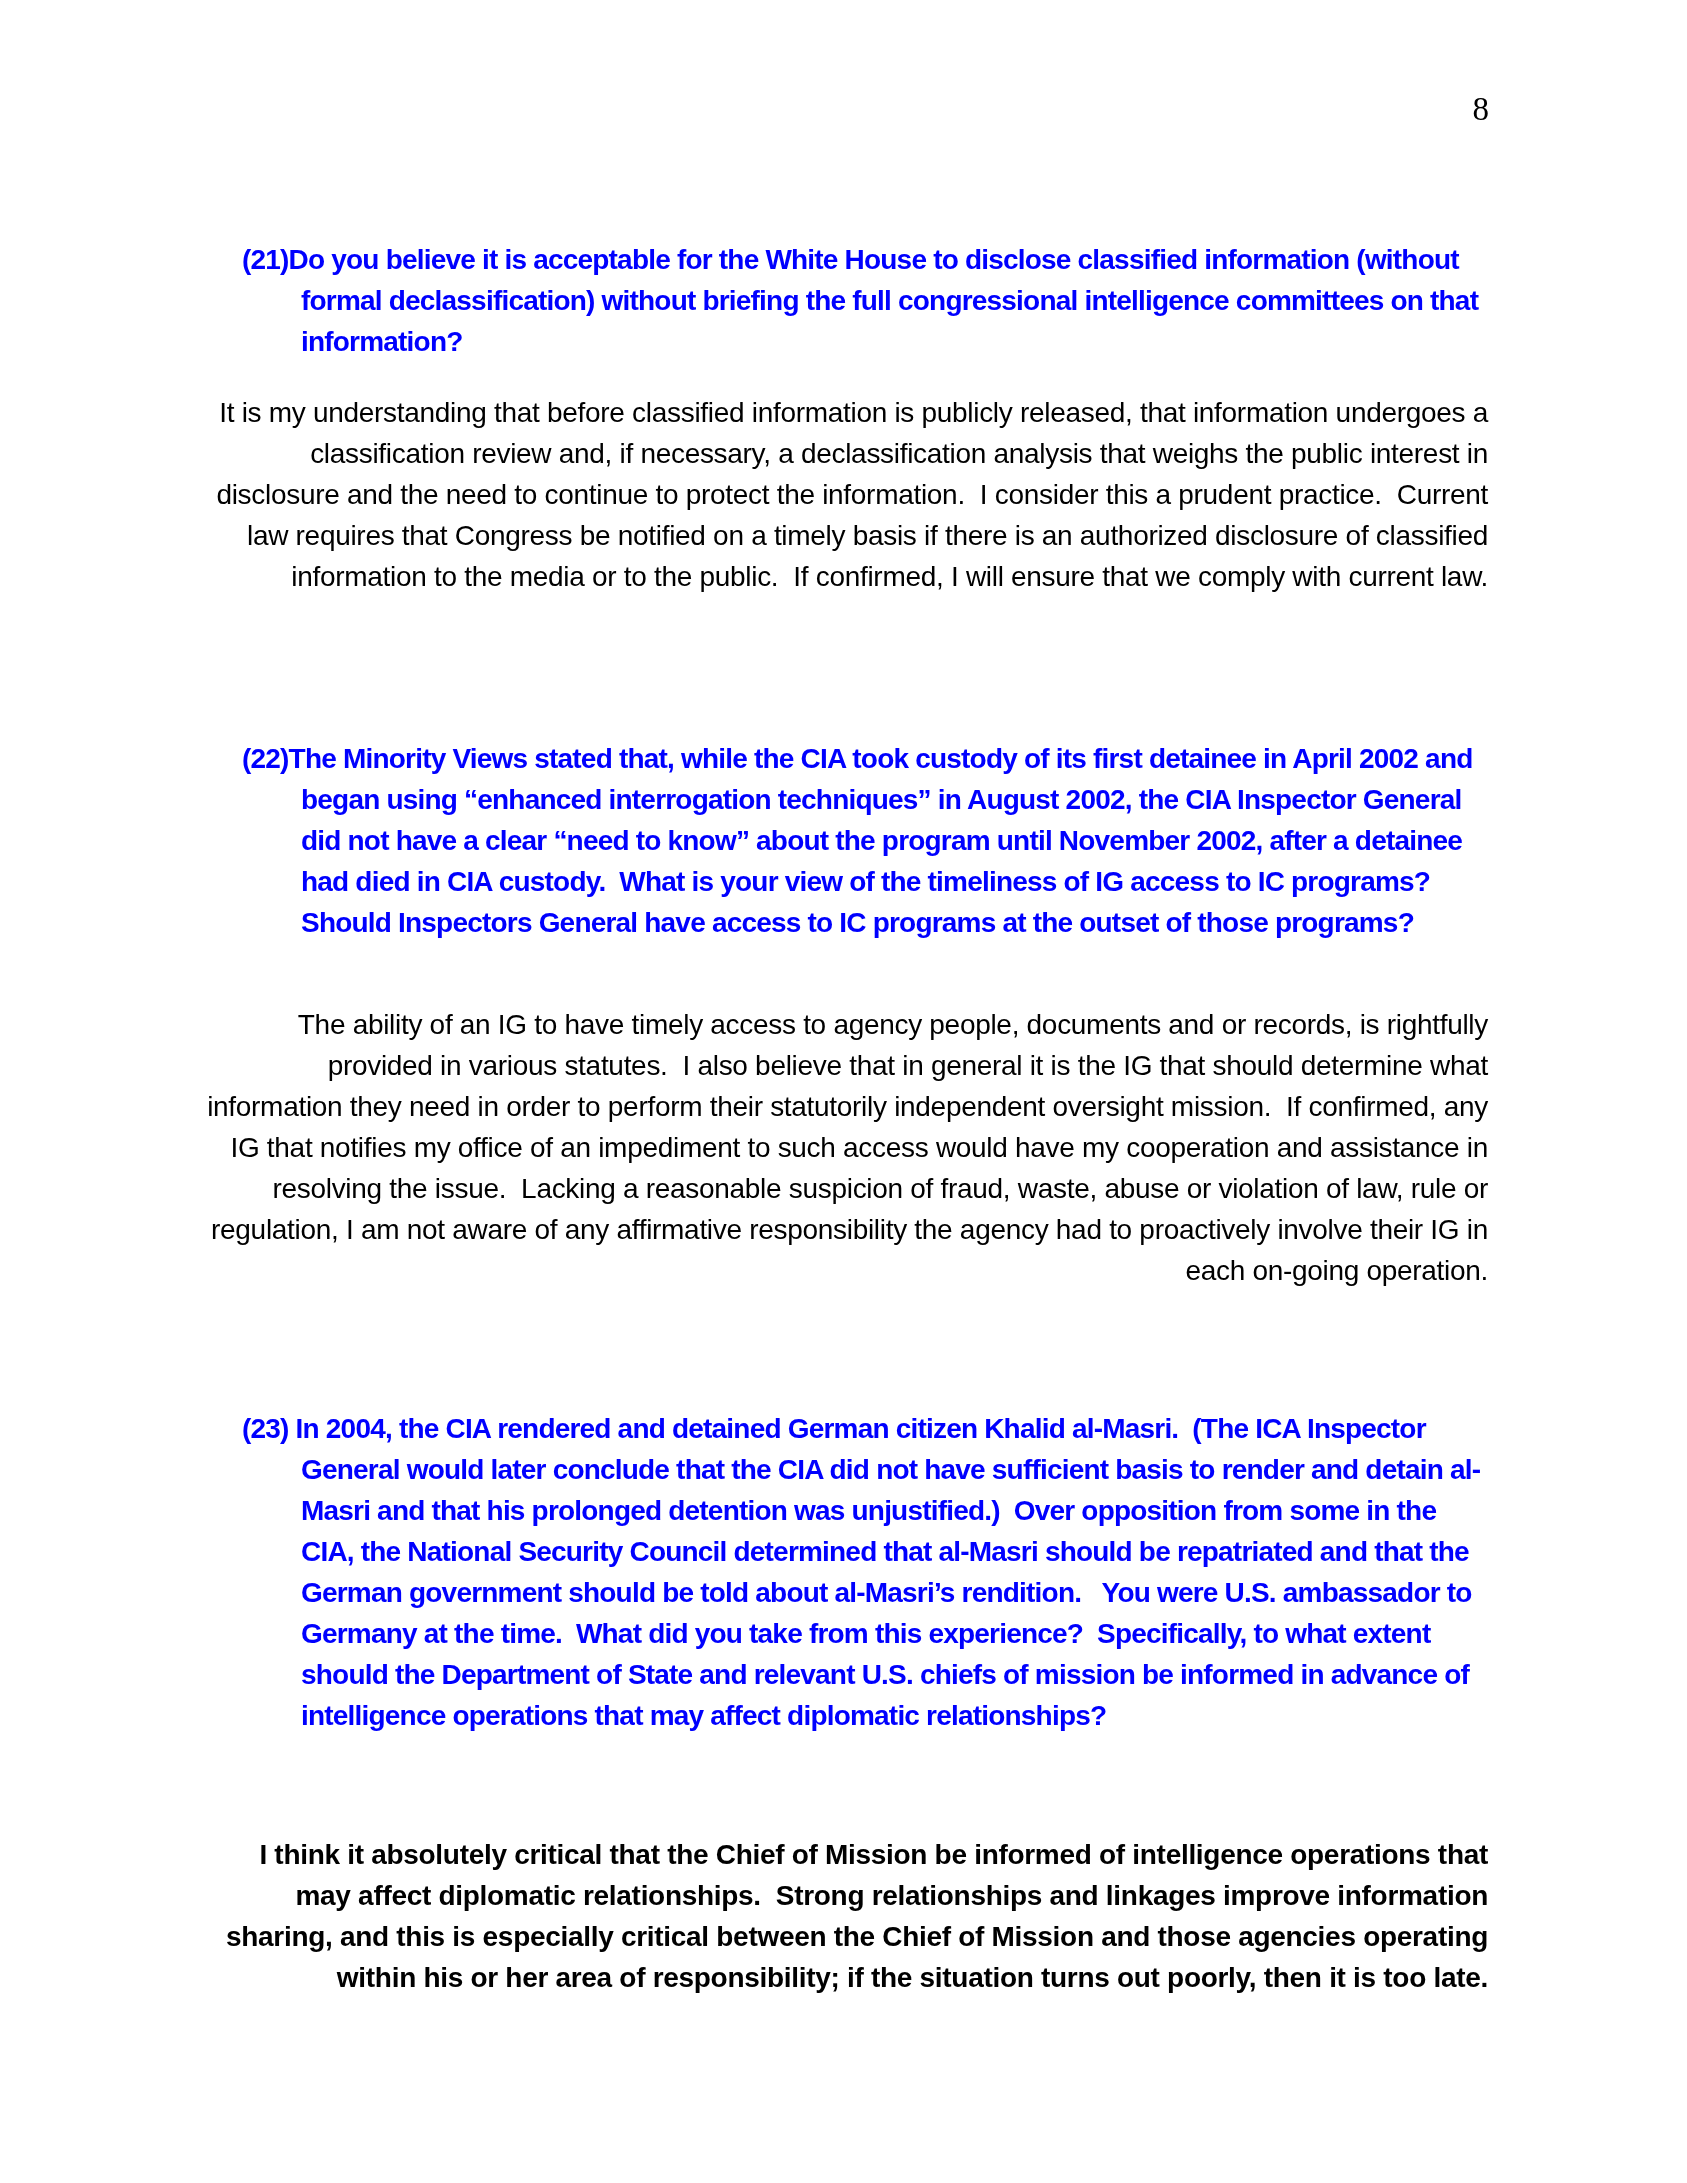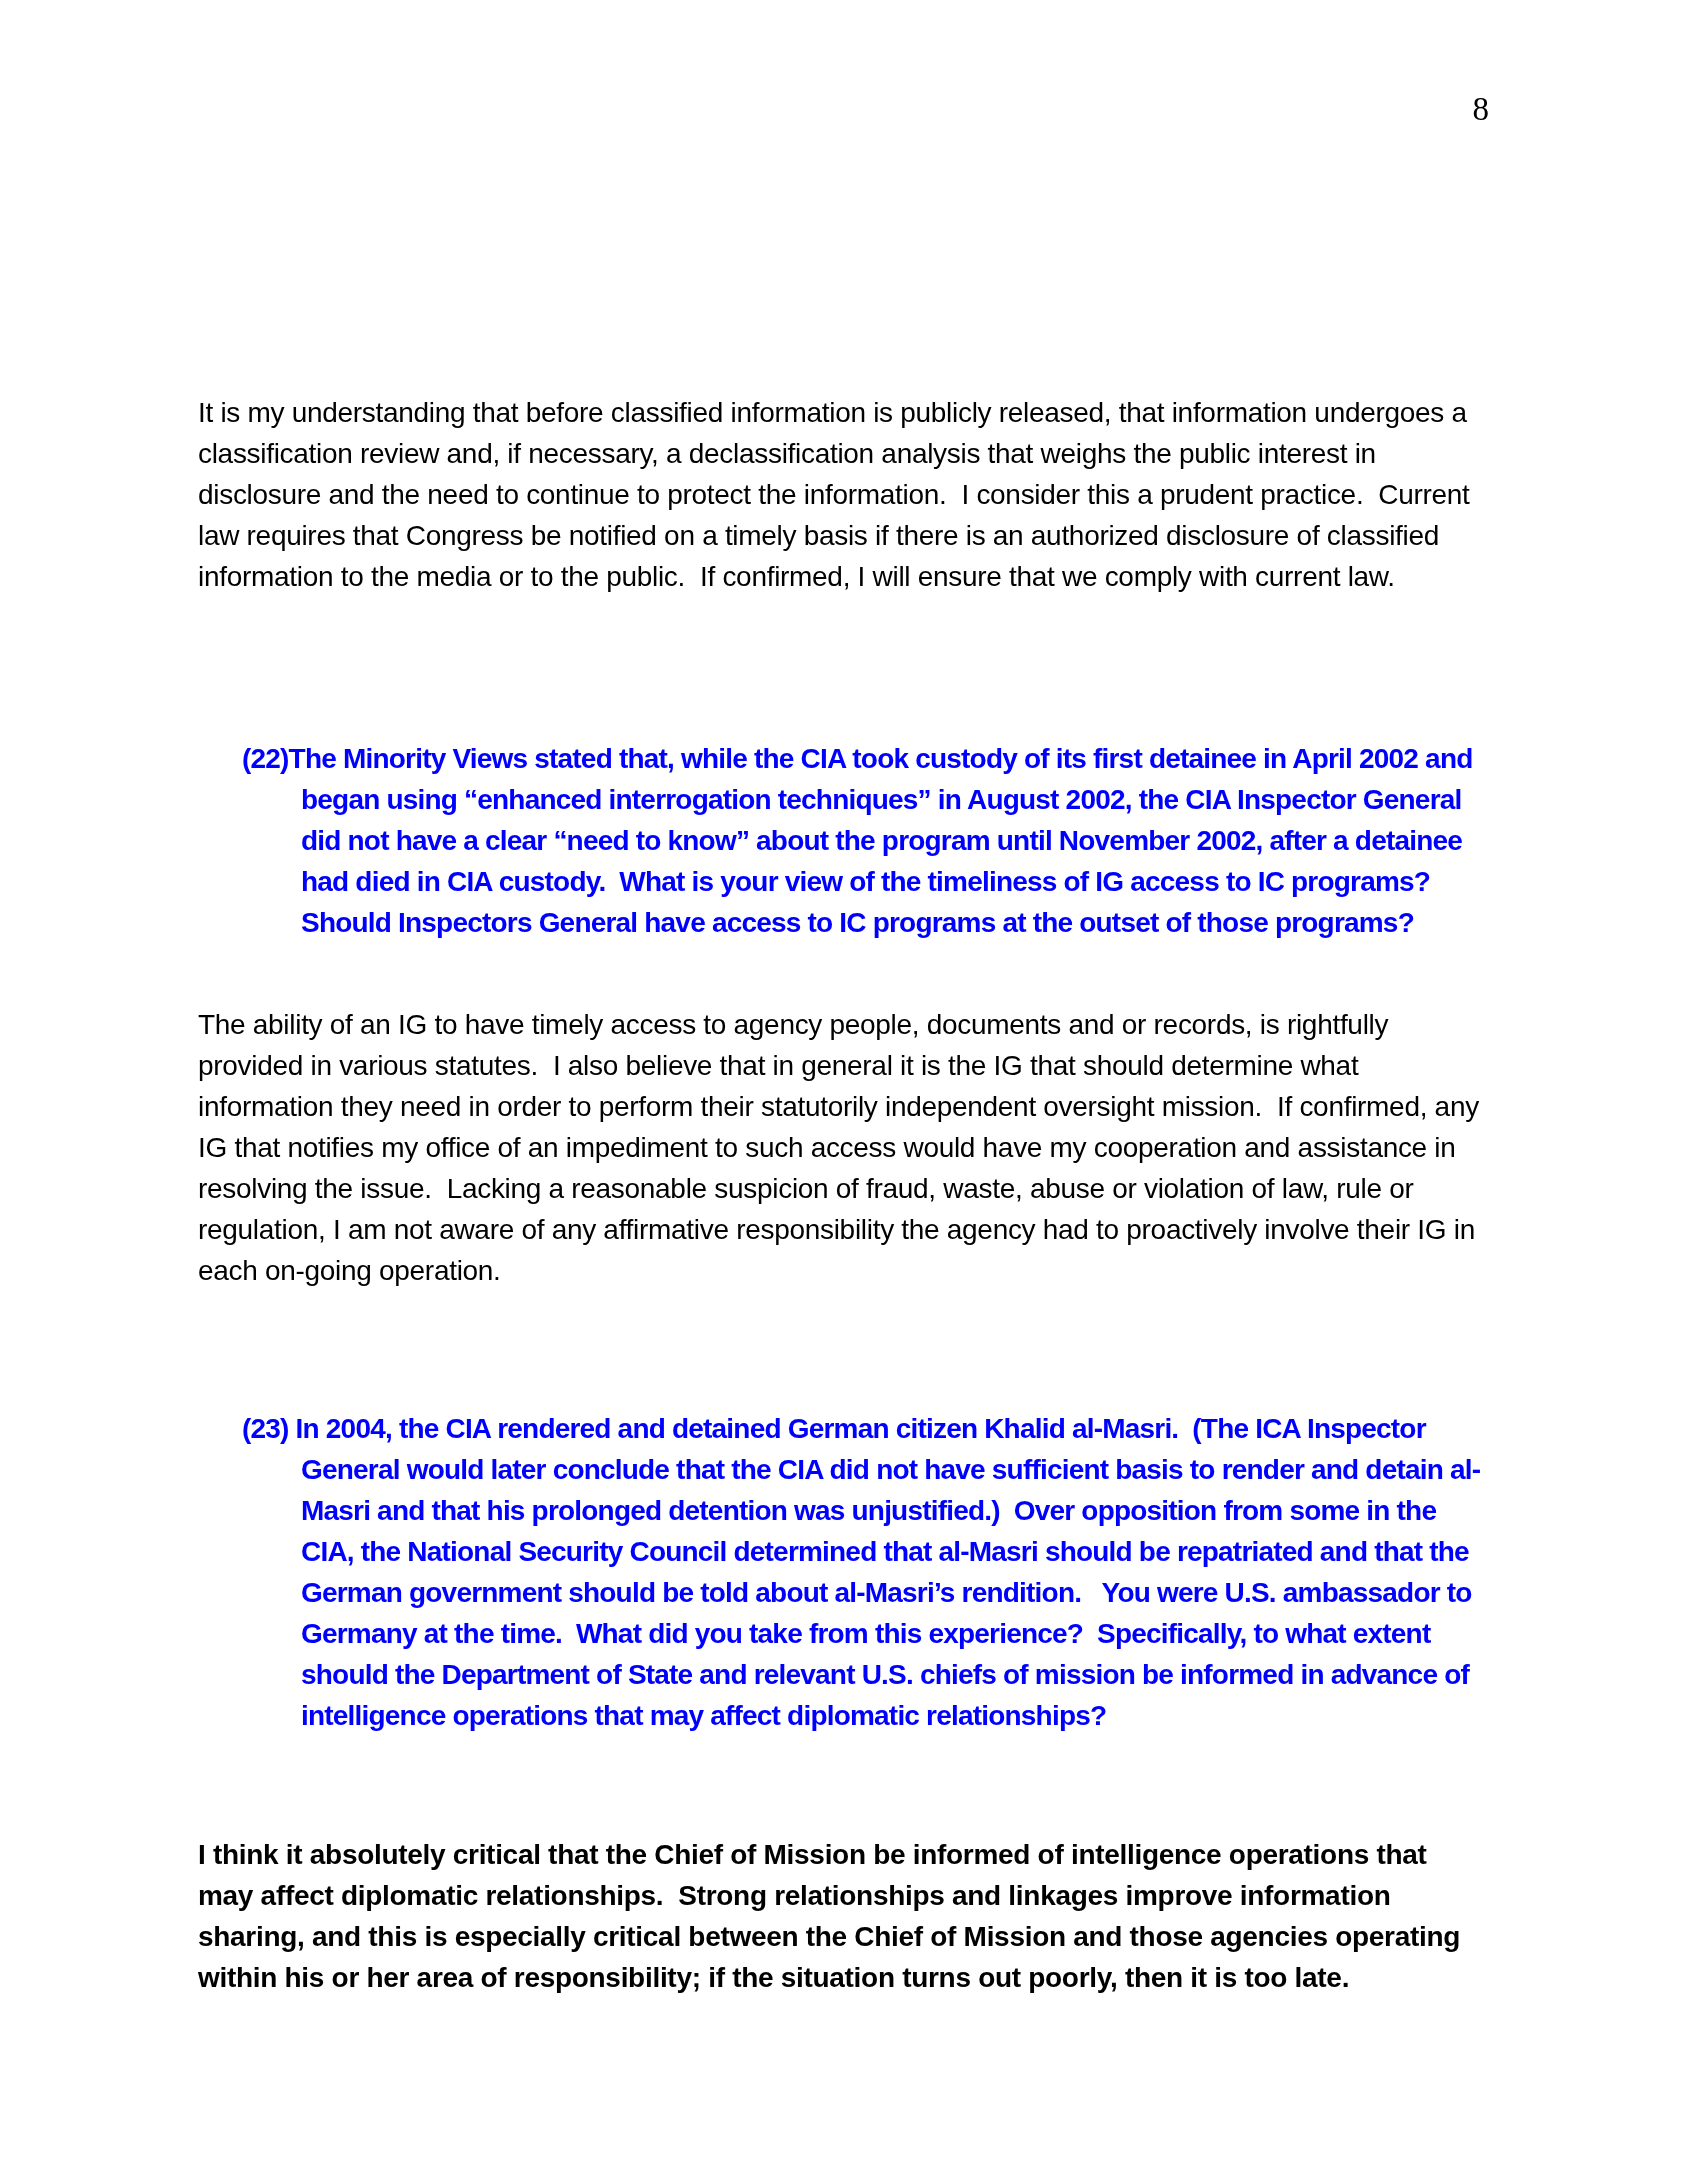--- a/index.html
+++ b/index.html
@@ -39,34 +39,36 @@
   }
   .answer {
     position: absolute;
     left: 198px;
     width: 1290px;
     font-size: 28px;
     line-height: 41px;
     letter-spacing: -0.3px;
     color: #000000;
     white-space: pre-wrap;
+    text-align: right;
   }
   .q21 { top: 239px; }
   .a21 { top: 392px; }
   .q22 { top: 738px; }
   .a22 { top: 1004px; }
   .q23 { top: 1408px; }
   .a23 { top: 1834px; font-weight: bold; }
 </style>
 </head>
 <body>
 
 <div class="page">
   <div class="page-number">8</div>
 
+  <div class="question q21">(21)Do you believe it is acceptable for the White House to disclose classified information (without formal declassification) without briefing the full congressional intelligence committees on that information?</div>
 
   <div class="answer a21">It is my understanding that before classified information is publicly released, that information undergoes a classification review and, if necessary, a declassification analysis that weighs the public interest in disclosure and the need to continue to protect the information.  I consider this a prudent practice.  Current law requires that Congress be notified on a timely basis if there is an authorized disclosure of classified information to the media or to the public.  If confirmed, I will ensure that we comply with current law.</div>
 
   <div class="question q22">(22)The Minority Views stated that, while the CIA took custody of its first detainee in April 2002 and began using “enhanced interrogation techniques” in August 2002, the CIA Inspector General did not have a clear “need to know” about the program until November 2002, after a detainee had died in CIA custody.  What is your view of the timeliness of IG access to IC programs?  Should Inspectors General have access to IC programs at the outset of those programs?</div>
 
   <div class="answer a22">The ability of an IG to have timely access to agency people, documents and or records, is rightfully provided in various statutes.  I also believe that in general it is the IG that should determine what information they need in order to perform their statutorily independent oversight mission.  If confirmed, any IG that notifies my office of an impediment to such access would have my cooperation and assistance in resolving the issue.  Lacking a reasonable suspicion of fraud, waste, abuse or violation of law, rule or regulation, I am not aware of any affirmative responsibility the agency had to proactively involve their IG in each on-going operation.</div>
 
   <div class="question q23">(23) In 2004, the CIA rendered and detained German citizen Khalid al-Masri.  (The ICA Inspector General would later conclude that the CIA did not have sufficient basis to render and detain al-Masri and that his prolonged detention was unjustified.)  Over opposition from some in the CIA, the National Security Council determined that al-Masri should be repatriated and that the German government should be told about al-Masri’s rendition.   You were U.S. ambassador to Germany at the time.  What did you take from this experience?  Specifically, to what extent should the Department of State and relevant U.S. chiefs of mission be informed in advance of intelligence operations that may affect diplomatic relationships?</div>
 
   <div class="answer a23">I think it absolutely critical that the Chief of Mission be informed of intelligence operations that may affect diplomatic relationships.  Strong relationships and linkages improve information sharing, and this is especially critical between the Chief of Mission and those agencies operating within his or her area of responsibility; if the situation turns out poorly, then it is too late.</div>

